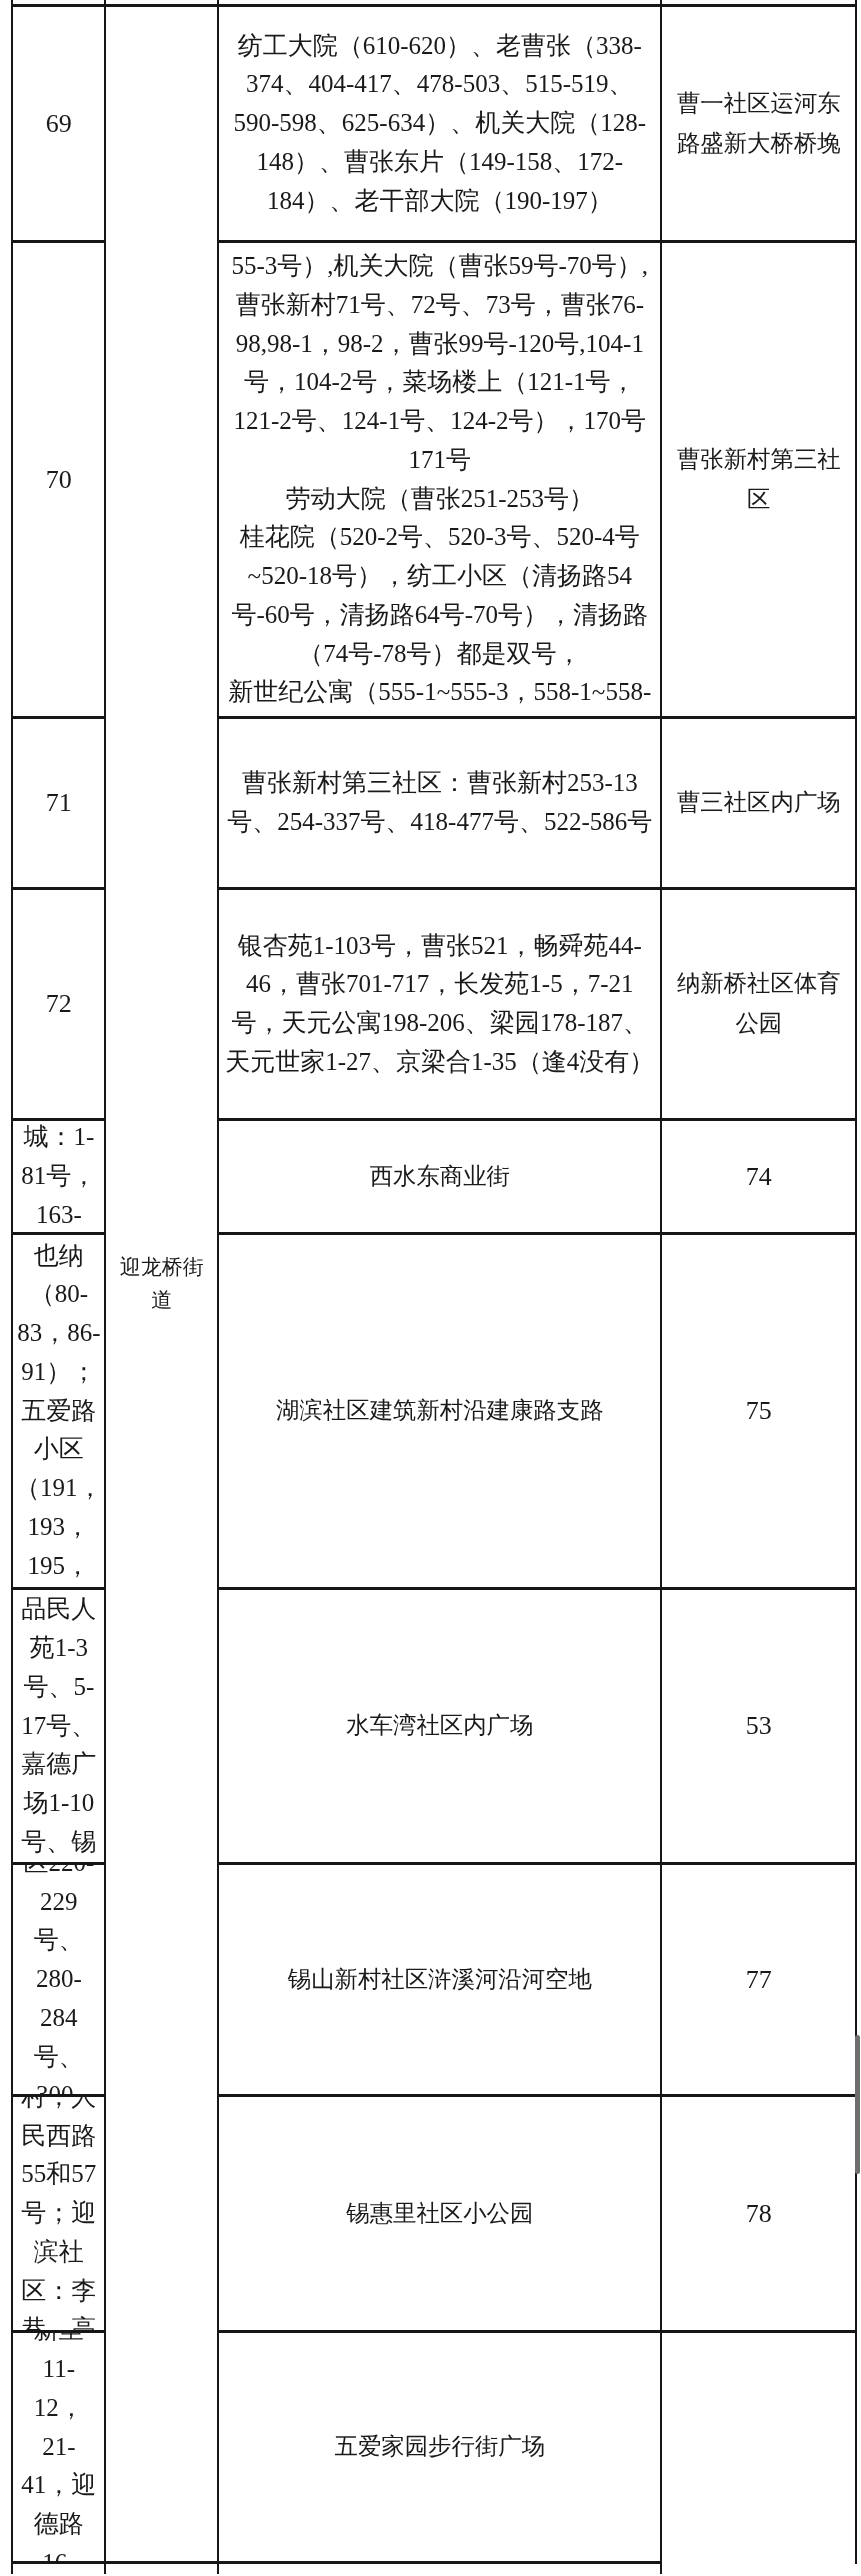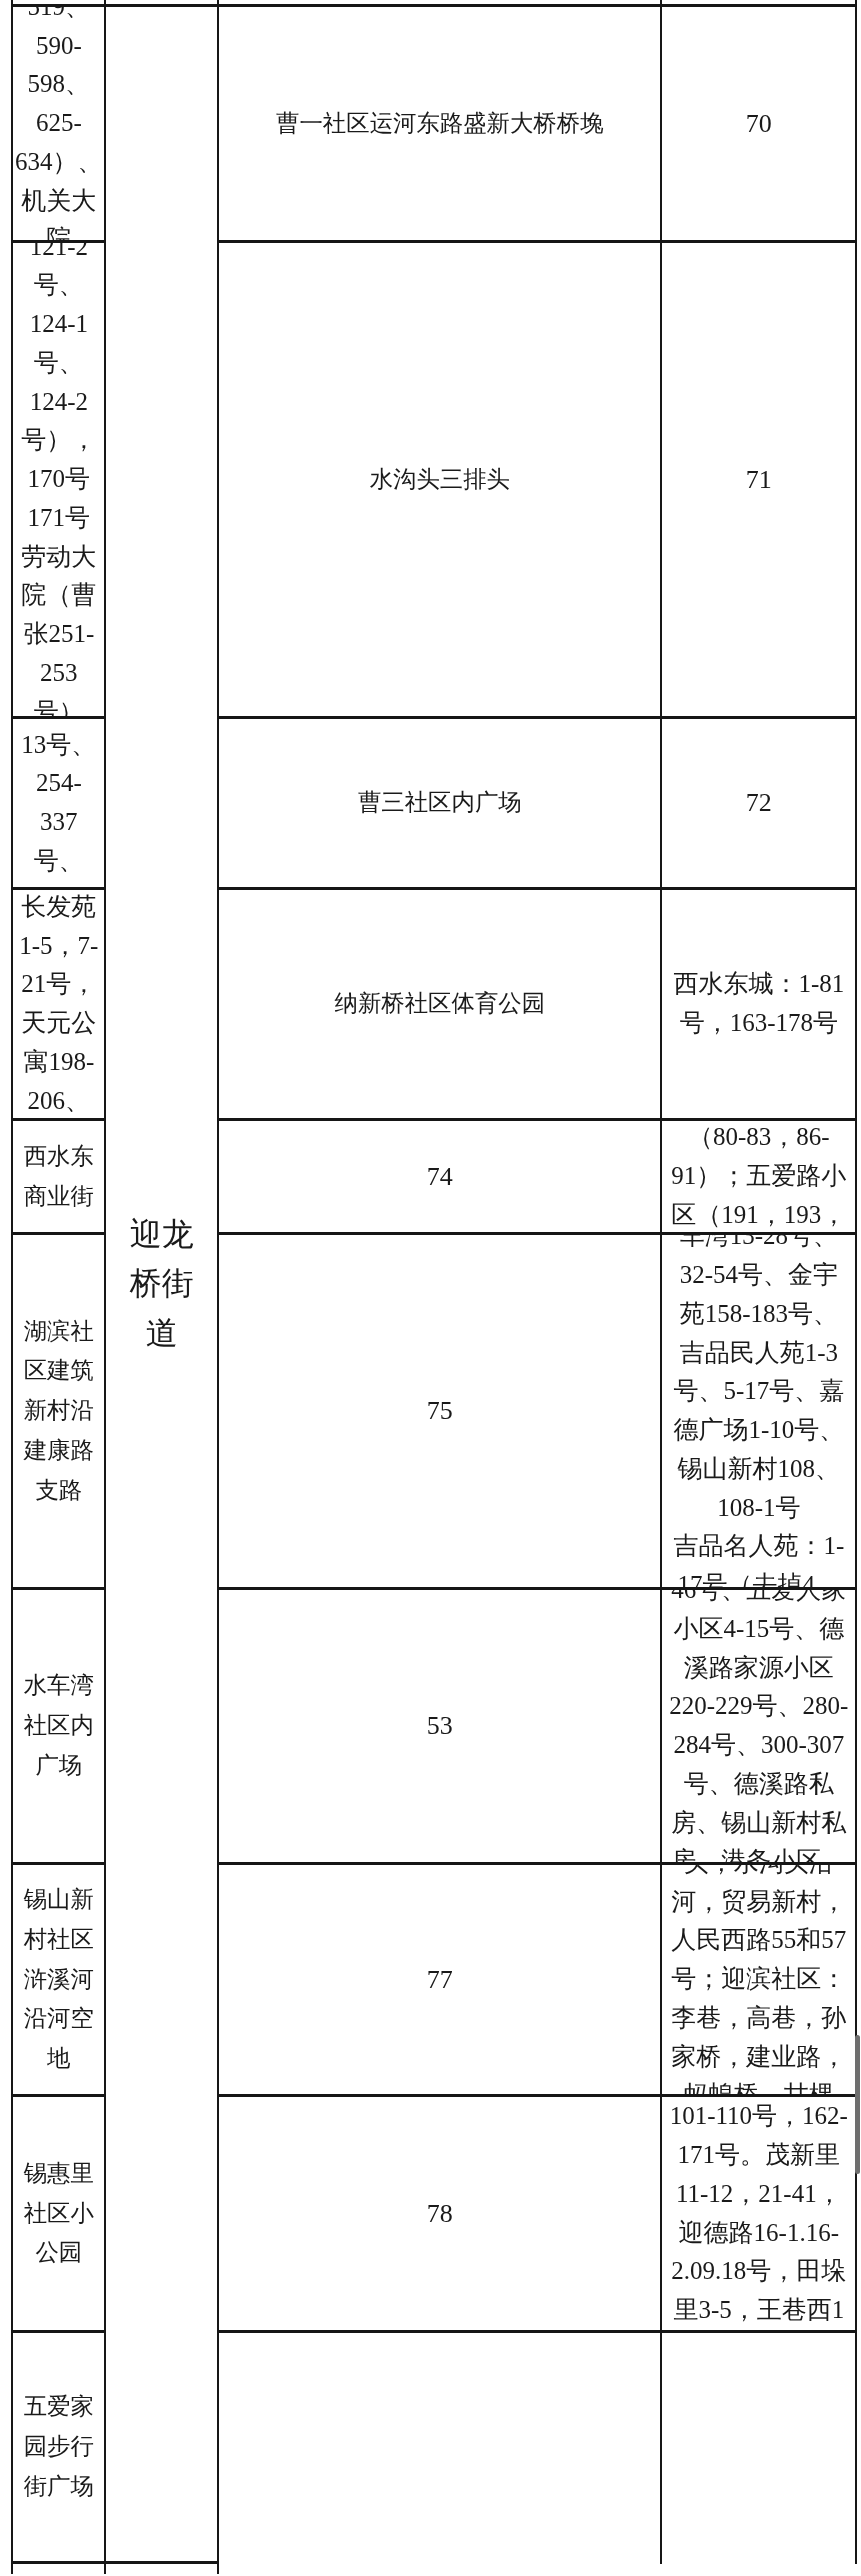--- a/index.html
+++ b/index.html
@@ -20,21 +20,21 @@
     border-right:2.6px solid #161616;
     border-bottom:3.5px solid #161616;
     display:flex;align-items:center;justify-content:center;
     text-align:center;
     overflow:hidden;
   }
   .nocut{border-bottom:none;}
   .num{font-size:26px;}
   .street{
     grid-column:2;grid-row:2 / span 10;
-    font-size:32px;line-height:1.55;
+    font-size:21px;line-height:1.55;
     padding:0 12px;
   }
   .addr{
     font-size:25px;line-height:1.55;
     padding:1.7px 5.2px;
     white-space:pre-line;
   }
   .loc{
     font-size:23.4px;line-height:1.7;
     padding:1.7px 3.5px;
@@ -49,30 +49,31 @@
 
 <div class="sheet">
 
   <div class="cell"></div>
   <div class="cell"></div>
   <div class="cell"></div>
   <div class="cell"></div>
 
   <div class="cell street">迎龙桥街道</div>
 
+  <div class="cell num">69</div>
   <div class="cell addr">纺工大院（610-620）、老曹张（338-374、404-417、478-503、515-519、590-598、625-634）、机关大院（128-148）、曹张东片（149-158、172-184）、老干部大院（190-197）</div>
   <div class="cell loc">曹一社区运河东路盛新大桥桥堍</div>
 
   <div class="cell num">70</div>
   <div class="cell addr">老干部大院（曹张1号-48号）,煤气公司（曹张49号-57号，55-1号、55-2号，55-3号）,机关大院（曹张59号-70号）,曹张新村71号、72号、73号，曹张76-98,98-1，98-2，曹张99号-120号,104-1号，104-2号，菜场楼上（121-1号，121-2号、124-1号、124-2号），170号171号
 劳动大院（曹张251-253号）
 桂花院（520-2号、520-3号、520-4号~520-18号），纺工小区（清扬路54号-60号，清扬路64号-70号），清扬路（74号-78号）都是双号，
 新世纪公寓（555-1~555-3，558-1~558-10）
 新世纪花园1-80号，畅舜苑1-23,25-43</div>
-  <div class="cell loc">水沟头三排头</div>
+  <div class="cell loc">曹张新村第三社区</div>
 
   <div class="cell num">71</div>
   <div class="cell addr">曹张新村第三社区：曹张新村253-13号、254-337号、418-477号、522-586号</div>
   <div class="cell loc">曹三社区内广场</div>
 
   <div class="cell num">72</div>
   <div class="cell addr">银杏苑1-103号，曹张521，畅舜苑44-46，曹张701-717，长发苑1-5，7-21号，天元公寓198-206、梁园178-187、天元世家1-27、京梁合1-35（逢4没有）</div>
   <div class="cell loc">纳新桥社区体育公园</div>
 
   <div class="cell addr">西水东城：1-81号，163-178号</div>

